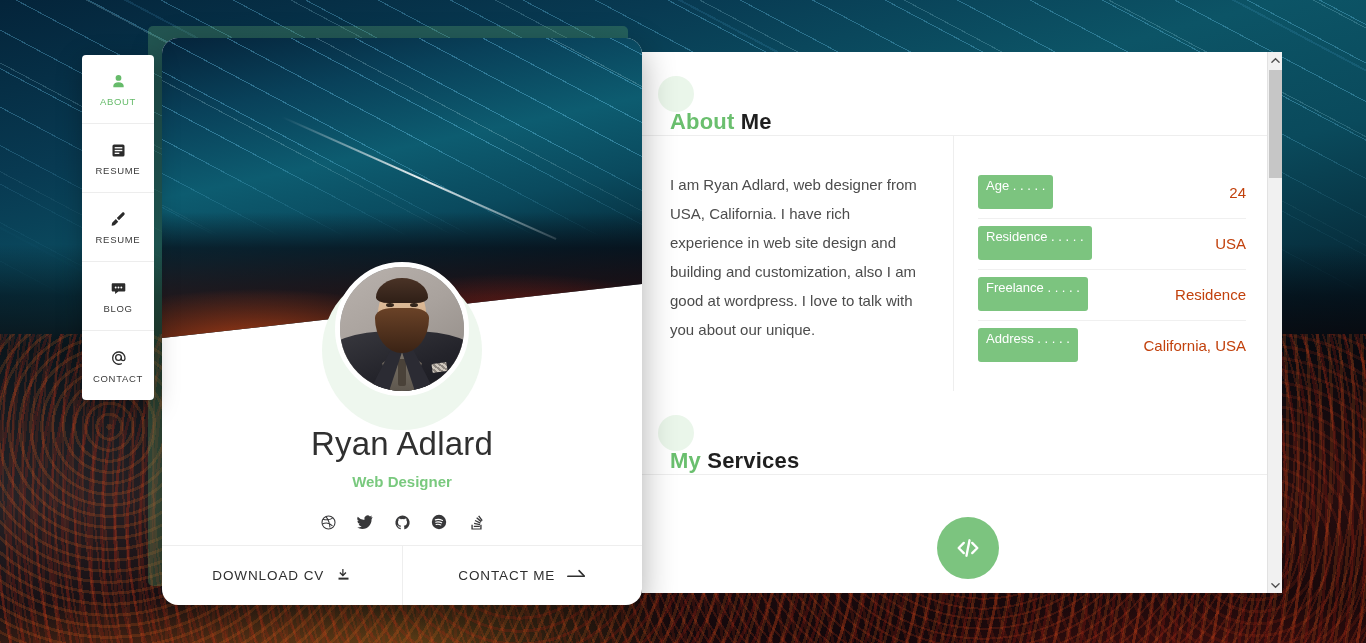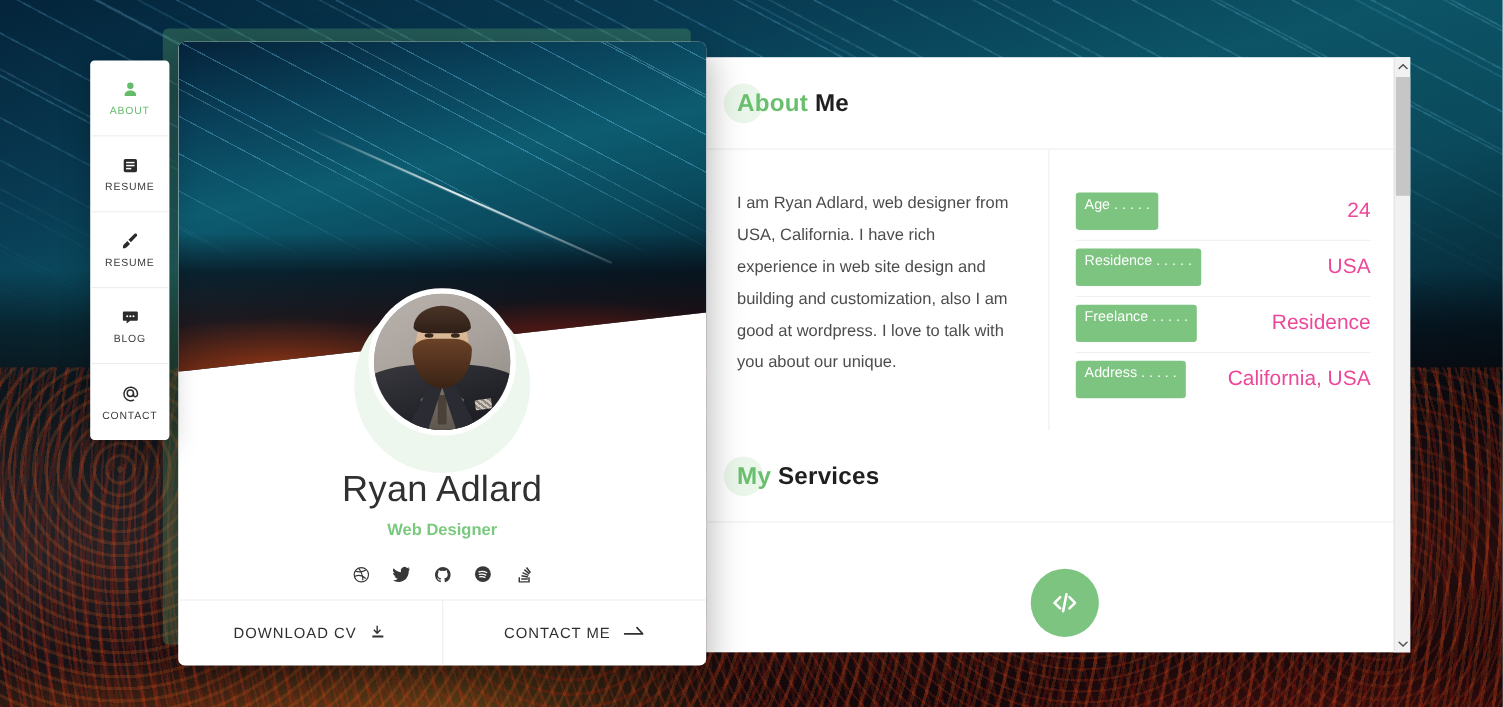--- a/index.html
+++ b/index.html
@@ -125,21 +125,21 @@
     border-radius: 5px;
     z-index: 18;
   }
 
   
   #profile-card {
     position: absolute;
     left: 162px; top: 38px;
     width: 480px; height: 567px;
     background: #fff;
-    border-radius: 6px;
+    border-radius: 16px;
     box-shadow: 0 10px 34px rgba(0,0,0,.32);
     z-index: 30;
     overflow: hidden;
   }
   #banner {
     position: absolute;
     left: 0; top: 0; width: 100%; height: 300px;
     overflow: hidden;
     -webkit-clip-path: polygon(0 0, 100% 0, 100% 82%, 0 100%);
             clip-path: polygon(0 0, 100% 0, 100% 82%, 0 100%);
@@ -306,21 +306,21 @@
   }
   #content-inner {
     position: absolute;
     left: 0; top: 0;
     width: 628px;
   }
   .section-head {
     position: relative;
     height: 84px;
     display: flex;
-    align-items: center;
+    align-items: flex-end;
     padding-left: 28px;
     border-bottom: 1px solid #eeeeee;
   }
   .head-dot {
     position: absolute;
     left: 16px; top: 50%;
     transform: translateY(-50%);
     width: 36px; height: 36px;
     border-radius: 50%;
     background: #eaf6ea;
@@ -359,22 +359,22 @@
   .info-row:last-child { border-bottom: none; }
   .info-key {
     background: #7cc47f;
     color: #fff;
     font-size: 13px;
     padding: 3px 8px 16px 8px;
     border-radius: 3px;
     white-space: nowrap;
   }
   .info-val {
-    font-size: 19px;
-    color: #ec4899;
+    font-size: 15px;
+    color: #c2410c;
     white-space: nowrap;
   }
 
   .services-grid { display: flex; margin-left: 24px; }
   .service {
     flex: 1;
     padding: 42px 20px 40px 20px;
     display: flex;
     flex-direction: column;
     align-items: center;

